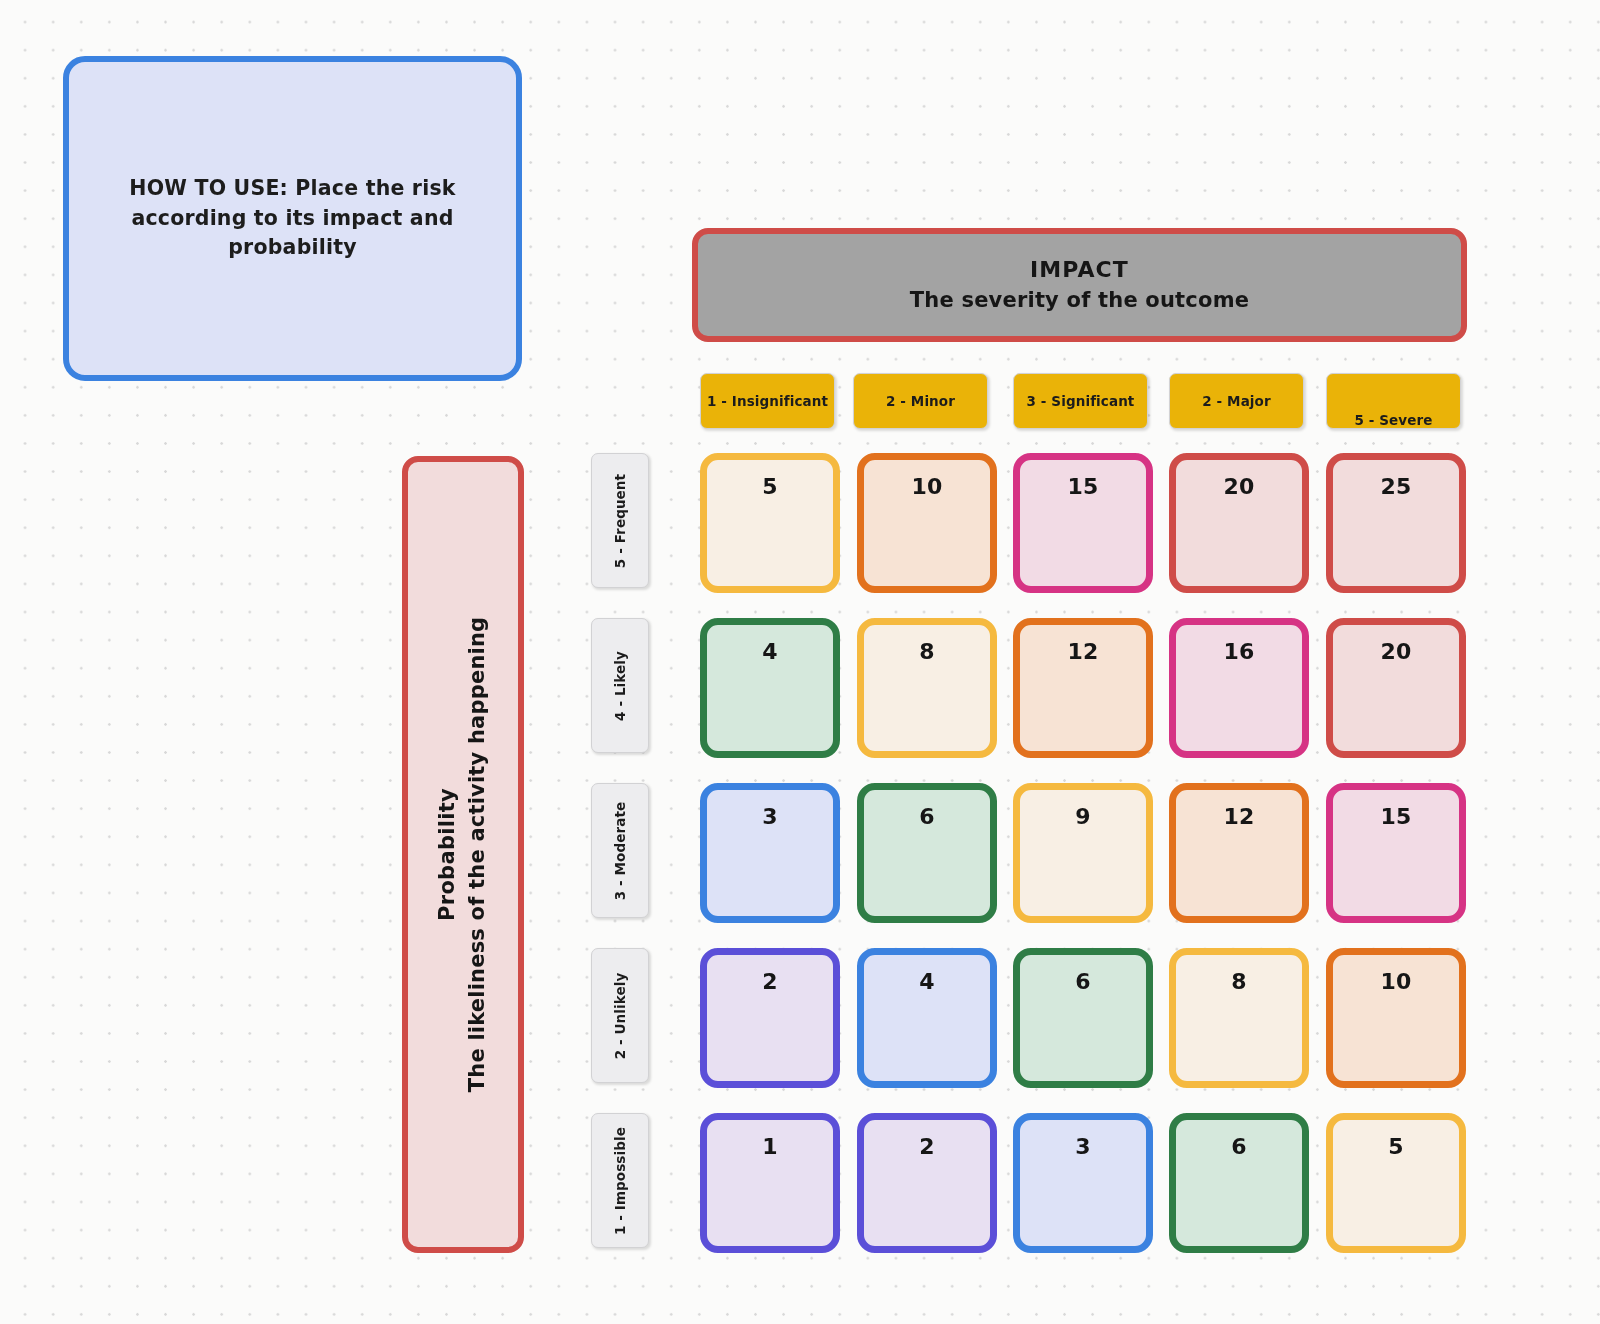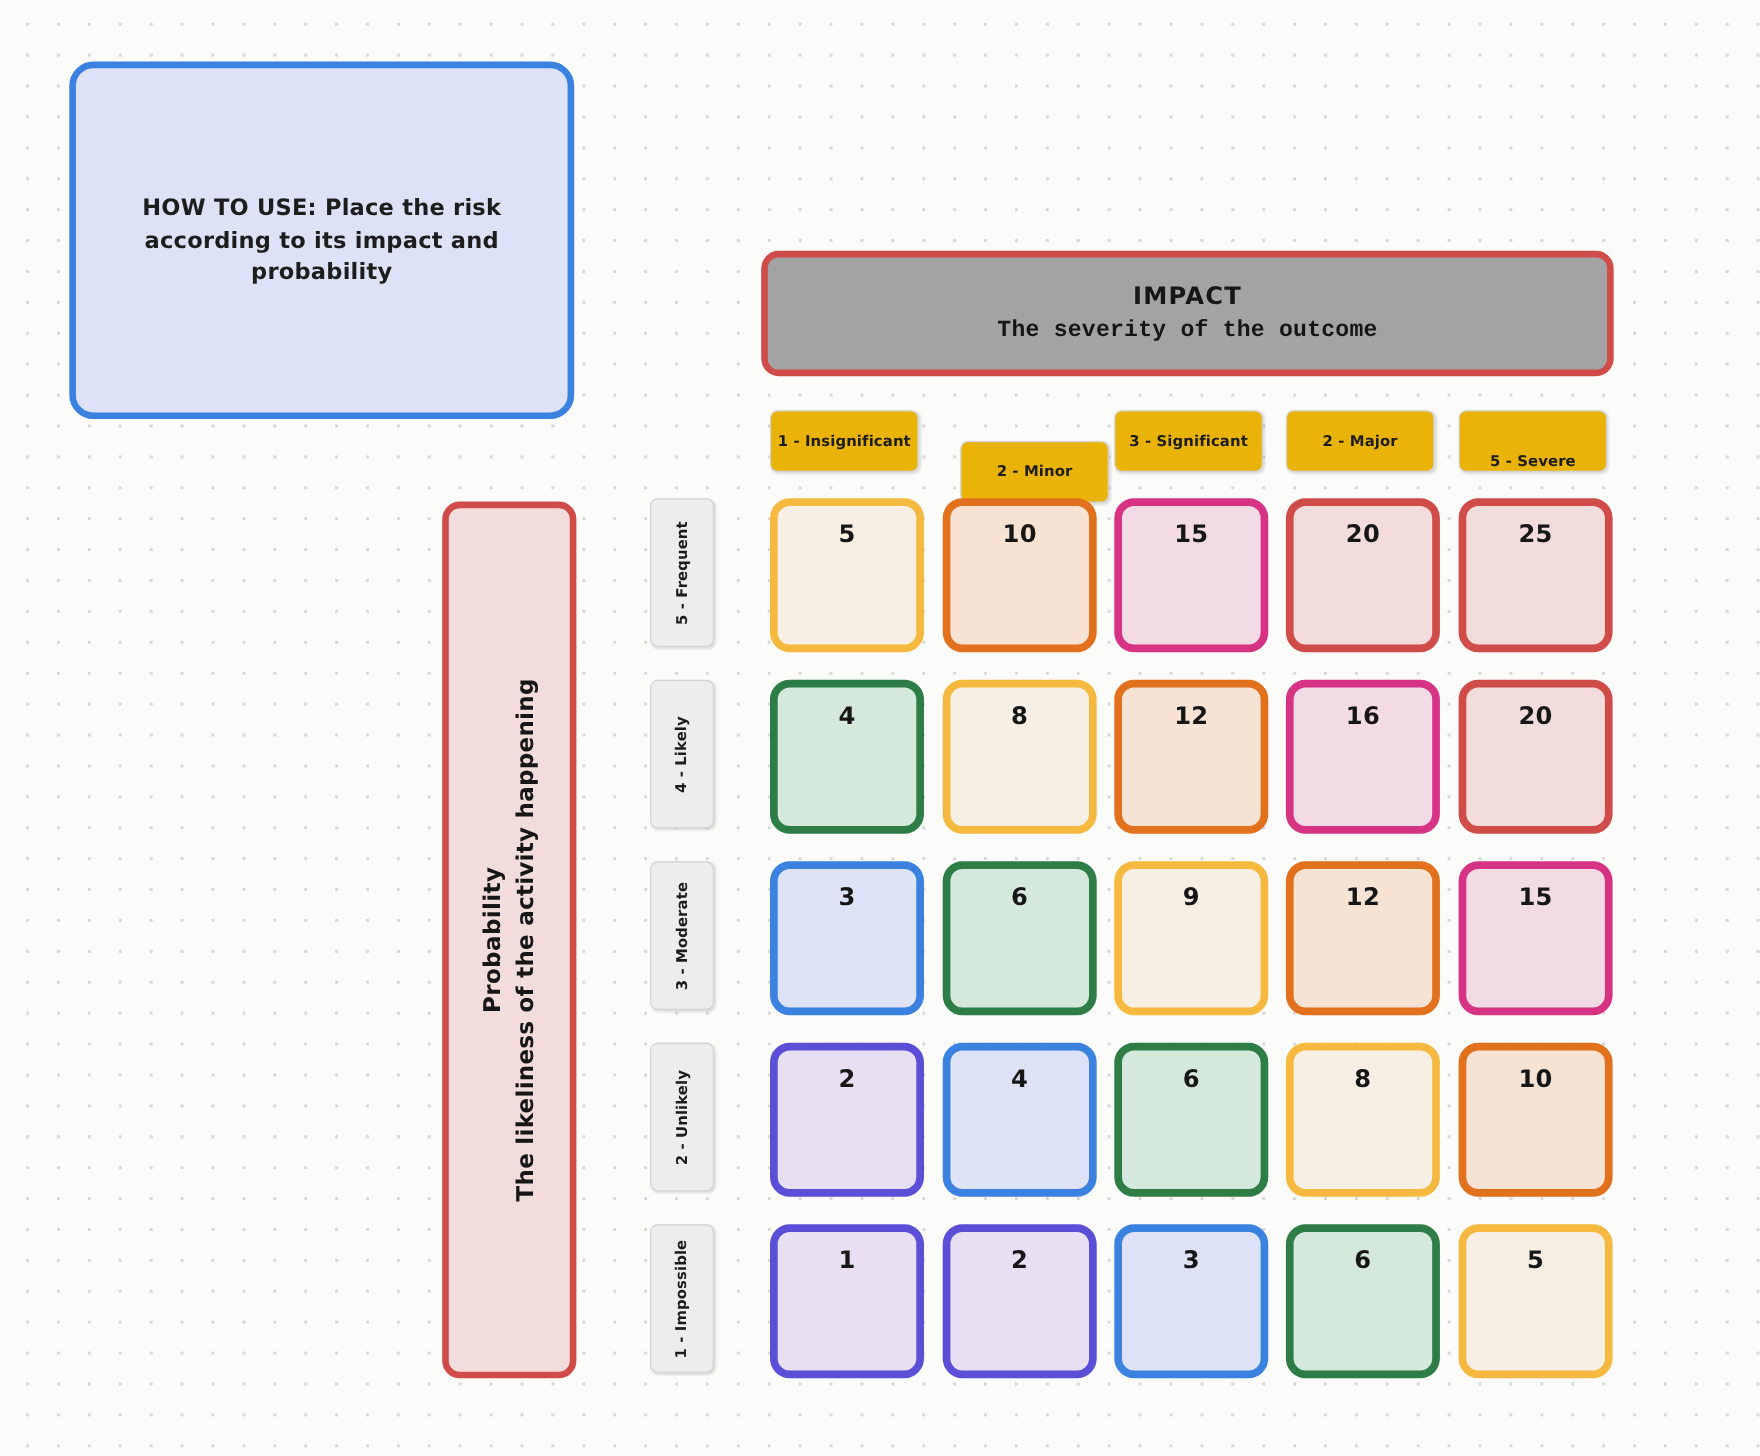--- a/index.html
+++ b/index.html
@@ -66,21 +66,20 @@
     color: #161616;
     letter-spacing: 1.1px;
     line-height: 1.42;
   }
   #impact-subtitle {
     font-size: 21px;
     font-weight: 700;
     color: #161616;
     line-height: 1.42;
     letter-spacing: 0.2px;
-    font-family: Liberation Mono, monospace;
   }
 
   
   #probability-banner {
     position: absolute;
     left: 402px;
     top: 456px;
     width: 122px;
     height: 797px;
     background: #f2dcdc;
@@ -189,21 +188,21 @@
   <div id="probability-rot">
     <div id="probability-title">Probability</div>
     <div id="probability-subtitle">The likeliness of the activity happening</div>
   </div>
 </div>
 
 <div id="col-headers">
     <div class="col-header" style="left: 700px;">
       <span>1 - Insignificant</span>
     </div>
-    <div class="col-header" style="left: 873px; margin-top: 28px;">
+    <div class="col-header" style="left: 853px;">
       <span>2 - Minor</span>
     </div>
     <div class="col-header" style="left: 1013px;">
       <span>3 - Significant</span>
     </div>
     <div class="col-header" style="left: 1169px;">
       <span>2 - Major</span>
     </div>
     <div class="col-header" style="left: 1326px; align-items: flex-end;">
       <span>5 - Severe</span>

